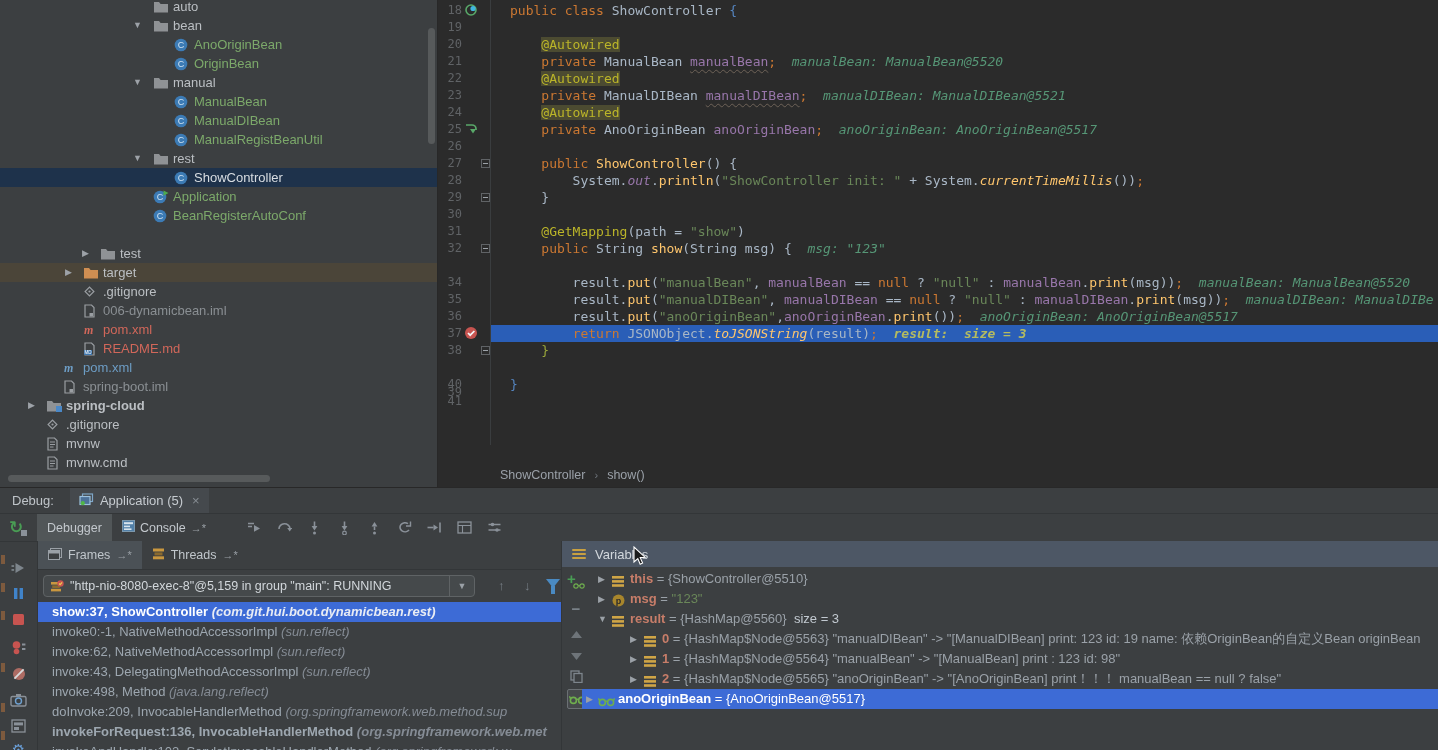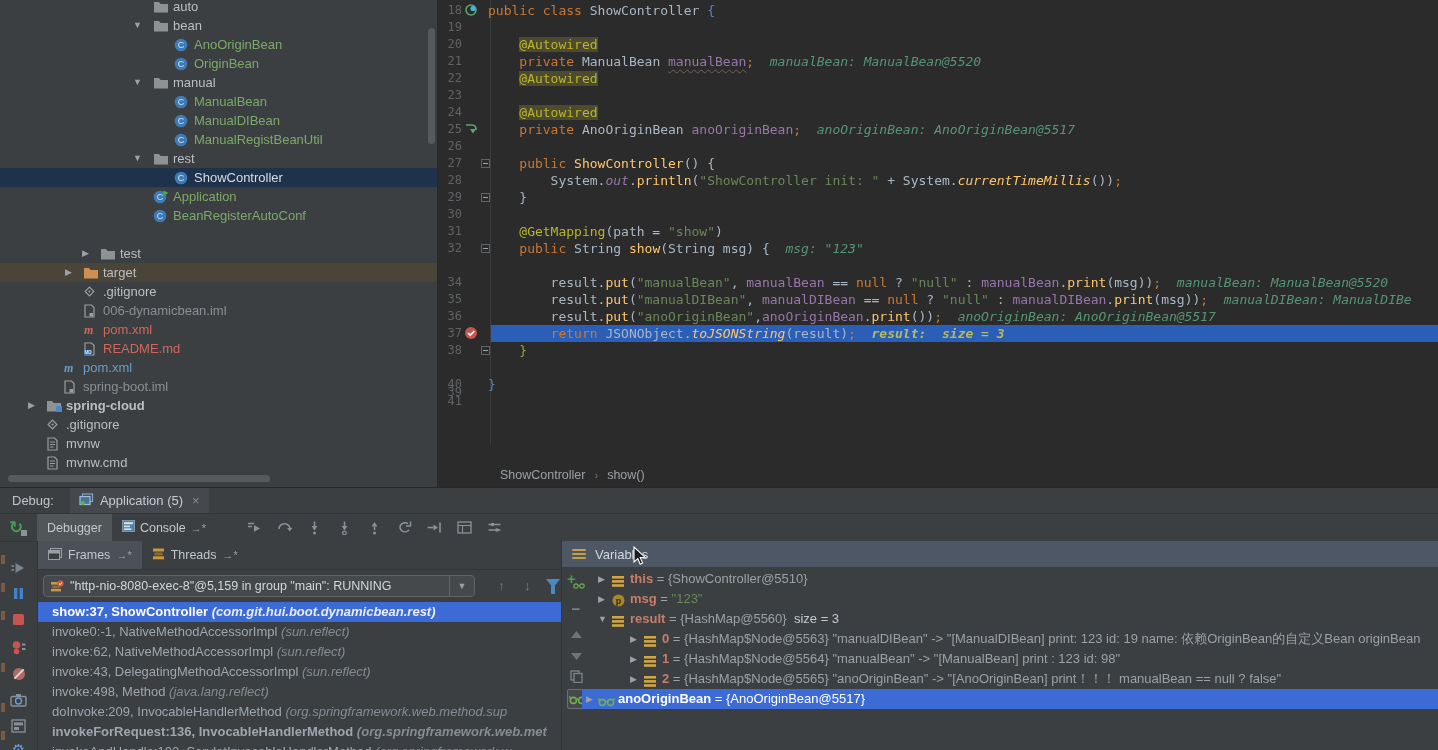--- a/index.html
+++ b/index.html
@@ -19,21 +19,21 @@
   .t-red{color:#d1675a}.t-blue{color:#6d9dc5}.t-bold{font-weight:bold}
   .vscroll{position:absolute;right:2px;top:28px;width:7px;height:116px;background:rgba(255,255,255,.14);border-radius:4px;}
   .hscroll{position:absolute;left:8px;bottom:5px;width:262px;height:7px;background:rgba(255,255,255,.14);border-radius:4px;}
   
   .editor-pane{position:relative;flex:1;height:487px;background:#2b2b2b;overflow:hidden;}
   .code-area{position:absolute;top:0;left:0;right:0;height:462px;
              font-family:"DejaVu Sans Mono",monospace;font-size:13px;}
   .gutter-sep{position:absolute;left:52px;top:0;height:445px;width:1px;background:#3a3d3f;}
   .code-line{position:absolute;left:0;right:0;height:17px;line-height:17px;}
   .cl-num{position:absolute;left:0;top:0;width:24px;text-align:right;color:#606366;font-size:12px;}
-  .cl-tokens{position:absolute;left:50px;top:0;white-space:pre;z-index:1;}
+  .cl-tokens{position:absolute;left:72px;top:0;white-space:pre;z-index:1;}
   .cl-exec{position:absolute;left:53px;right:0;top:0;height:17px;background:#2a5eb7;}
   .cl-ico{position:absolute;left:26px;top:1px;width:14px;height:14px;}
   .cl-fold{position:absolute;left:43px;top:4px;width:9px;height:9px;border:1px solid #606366;
            box-sizing:border-box;background:#2b2b2b;z-index:2;}
   .cl-fold:after{content:"";position:absolute;left:1px;right:1px;top:3px;height:1px;background:#9da2a8;}
   .tk-k{color:#cc7832}.tk-sc{color:#cc7832}.tk-an{color:#bbb529}
   .tk-anb{color:#bbb529;background:#4c4b31;}
   .tk-s{color:#6a8759}.tk-num{color:#6897bb}.tk-f{color:#9876aa}
   .tk-fw{color:#9876aa;text-decoration:underline wavy #6e6257;text-underline-offset:3px;text-decoration-thickness:1px;}
   .tk-fi{color:#9876aa;font-style:italic}.tk-m{color:#ffc66d}.tk-mi{color:#ffc66d;font-style:italic}
@@ -356,20 +356,21 @@
           <div class="code-line" style="top: 53px;">
             <span class="cl-num">21</span>
             <span class="cl-tokens"><span class="tk-d">    </span><span class="tk-k">private </span><span class="tk-d">ManualBean </span><span class="tk-fw">manualBean</span><span class="tk-sc">;</span><span class="tk-h">  manualBean: ManualBean@5520</span></span>
           </div>
           <div class="code-line" style="top: 70px;">
             <span class="cl-num">22</span>
             <span class="cl-tokens"><span class="tk-d">    </span><span class="tk-anb">@Autowired</span></span>
           </div>
           <div class="code-line" style="top: 87px;">
             <span class="cl-num">23</span>
+            <span class="cl-tokens"><span class="tk-d">    </span><span class="tk-k">private </span><span class="tk-d">ManualDIBean </span><span class="tk-fw">manualDIBean</span><span class="tk-sc">;</span><span class="tk-h">  manualDIBean: ManualDIBean@5521</span></span>
           </div>
           <div class="code-line" style="top: 104px;">
             <span class="cl-num">24</span>
             <span class="cl-tokens"><span class="tk-d">    </span><span class="tk-anb">@Autowired</span></span>
           </div>
           <div class="code-line" style="top: 121px;">
             <span class="cl-num">25</span>
             <span class="cl-ico"><svg width="14" height="14">
                 <path d="M2 3 h6 a4 4 0 0 1 4 4 v1" fill="none" stroke="#59a869" stroke-width="1.7"></path>
                 <path d="M9 8 h6 l-3 4.5 z" fill="#59a869" transform="translate(-3,-1)"></path>

